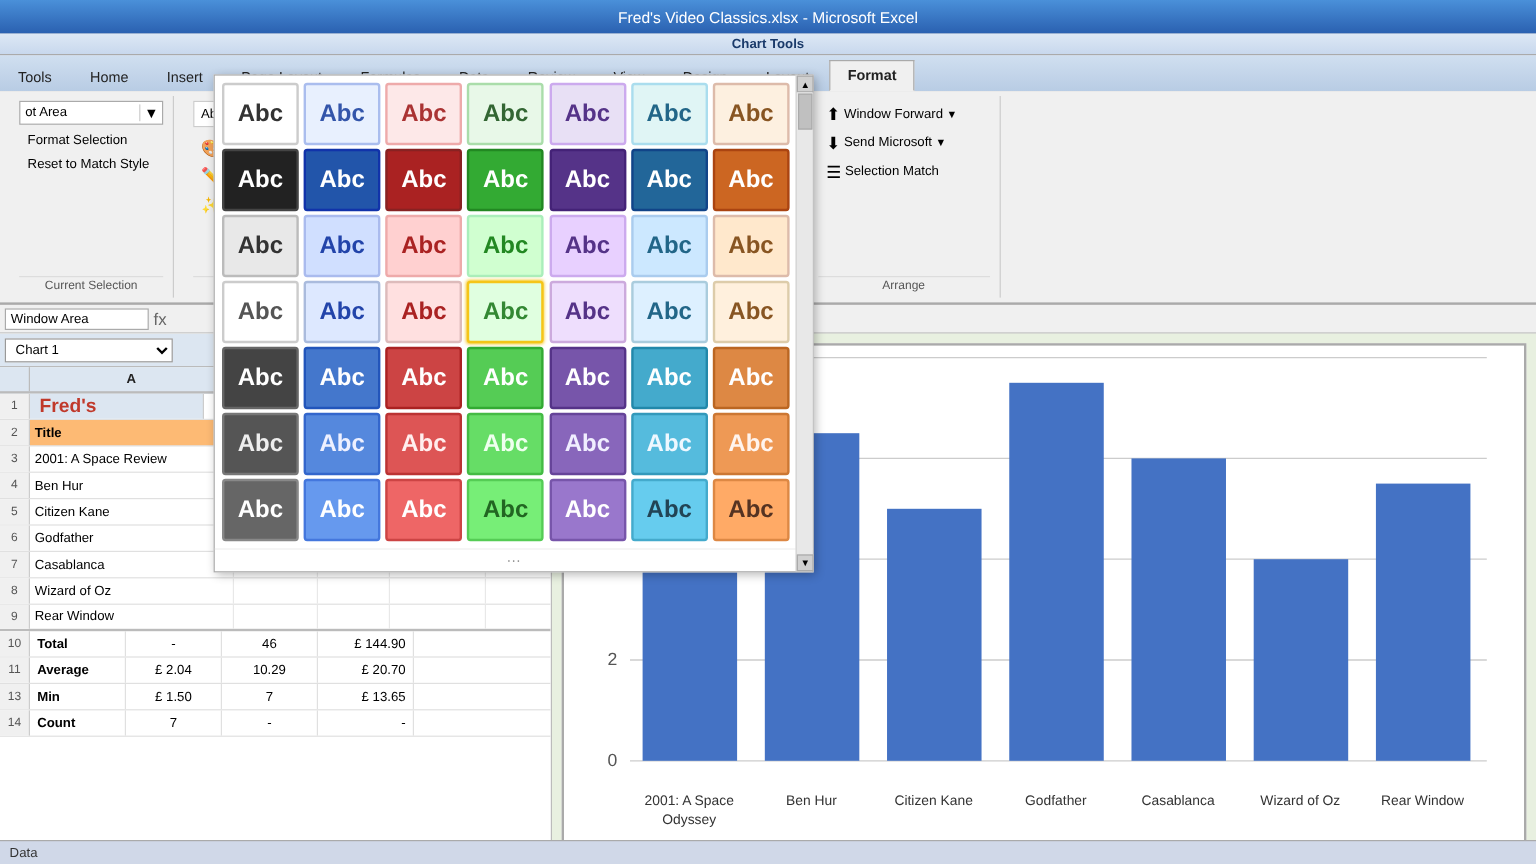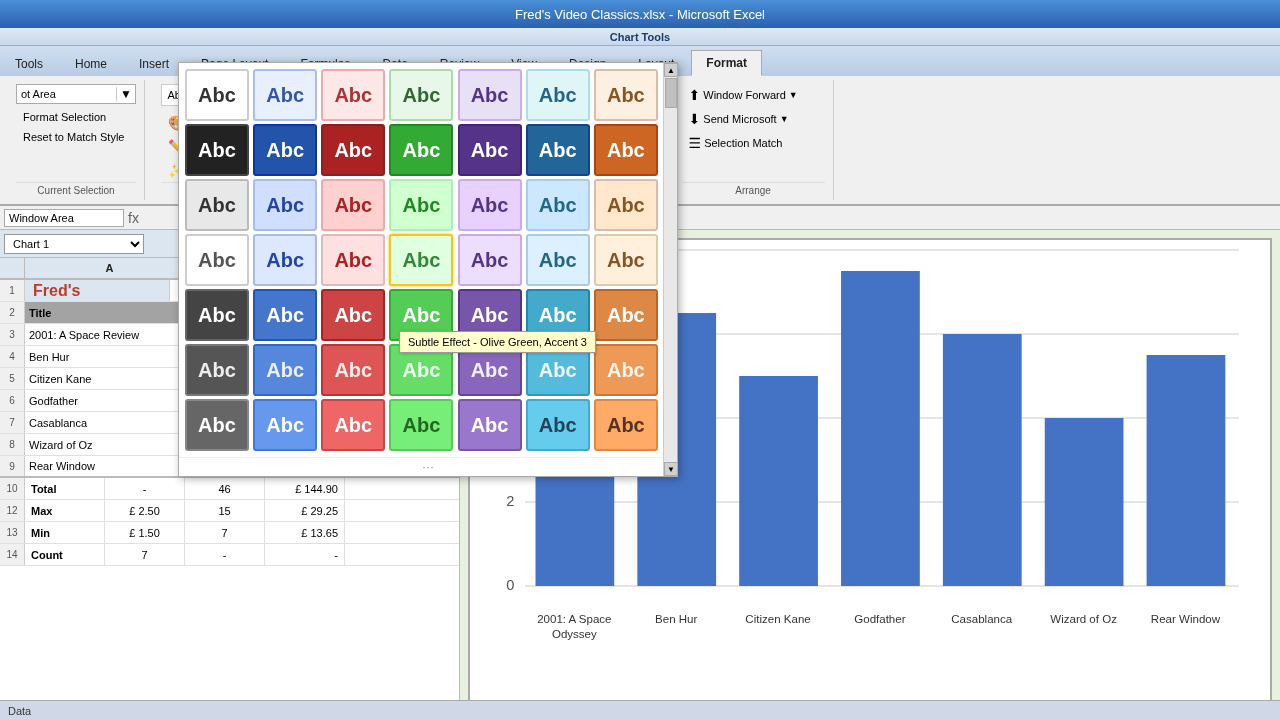--- a/index.html
+++ b/index.html
@@ -163,21 +163,21 @@
       padding: 0 4px;
       overflow: hidden;
       white-space: nowrap;
     }
 
     .cell-a { width: 170px; }
     .cell-b { width: 70px; justify-content: center; }
     .cell-c { width: 60px; justify-content: center; }
     .cell-d { width: 80px; justify-content: right; }
 
-    .header-row .cell { background: #a3a3a3; font-weight: bold; }
+    .header-row .cell { background: #fdba74; font-weight: bold; }
 
     
     #wordart-panel {
       position: absolute;
       left: 178px;
       top: 62px;
       width: 500px;
       background: white;
       border: 1px solid #aaa;
       box-shadow: 2px 2px 8px rgba(0,0,0,0.3);
@@ -270,20 +270,21 @@
       color: #333;
     }
 
     .ribbon-section-group {
       display: flex;
       flex-direction: column;
       padding: 4px 8px;
       border-right: 1px solid #ccc;
       align-items: flex-start;
       min-width: 100px;
+      gap: 48px;
     }
 
     .ribbon-section-group-title {
       font-size: 10px;
       color: #555;
       text-align: center;
       width: 100%;
       border-top: 1px solid #ddd;
       margin-top: auto;
       padding-top: 2px;
@@ -587,25 +588,25 @@
       </div>
 
       <div class="stats-row">
         <div class="row-num">10</div>
         <div class="stats-label">Total</div>
         <div class="stats-val">-</div>
         <div class="stats-val">46</div>
         <div class="stats-val-right">£ 144.90</div>
       </div>
       <div class="stats-row">
-        <div class="row-num">12</div>
-        <div class="stats-label">Max</div>
-        <div class="stats-val">£  2.50</div>
-        <div class="stats-val">15</div>
-        <div class="stats-val-right">£  29.25</div>
+        <div class="row-num">11</div>
+        <div class="stats-label">Average</div>
+        <div class="stats-val">£  2.04</div>
+        <div class="stats-val">10.29</div>
+        <div class="stats-val-right">£  20.70</div>
       </div>
       <div class="stats-row">
         <div class="row-num">13</div>
         <div class="stats-label">Min</div>
         <div class="stats-val">£  1.50</div>
         <div class="stats-val">7</div>
         <div class="stats-val-right">£  13.65</div>
       </div>
       <div class="stats-row">
         <div class="row-num">14</div>
@@ -724,20 +725,17 @@
   <div style="position:absolute;right:0;top:0;width:14px;height:100%;background:#f0f0f0;border-left:1px solid #ccc;display:flex;flex-direction:column;">
     <div class="sb-arrow">▲</div>
     <div style="flex:1;background:#e8e8e8;">
       <div class="sb-thumb"></div>
     </div>
     <div class="sb-arrow">▼</div>
   </div>
 
   <div style="text-align:center;font-size:12px;color:#888;padding:2px 0;border-top:1px solid #eee;">···</div>
 
-  <div id="tooltip" style="position:absolute;left:220px;top:268px;background:#ffffcc;border:1px solid #999;padding:4px 8px;font-size:11px;z-index:200;white-space:nowrap;box-shadow:1px 1px 3px rgba(0,0,0,0.2);">
-    <span>Subtle Effect - Olive Green, Accent 3</span>
-  </div>
 </div>
 
 <div id="status-bar" style="position:fixed;bottom:0;left:0;right:0;background:#d0d8e8;border-top:1px solid #aaa;height:20px;display:flex;align-items:center;padding:0 8px;font-size:11px;color:#333;">
   <span>Data</span>
 </div>
 
 </body></html>

